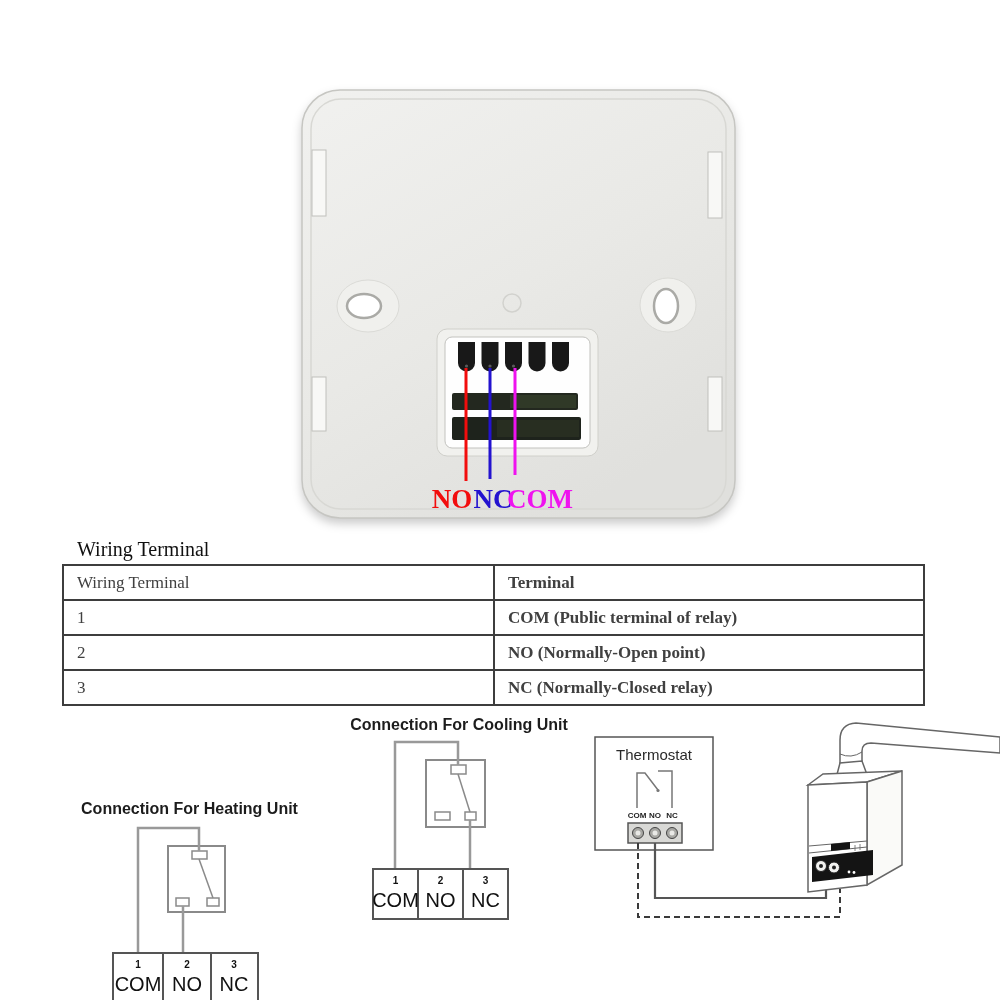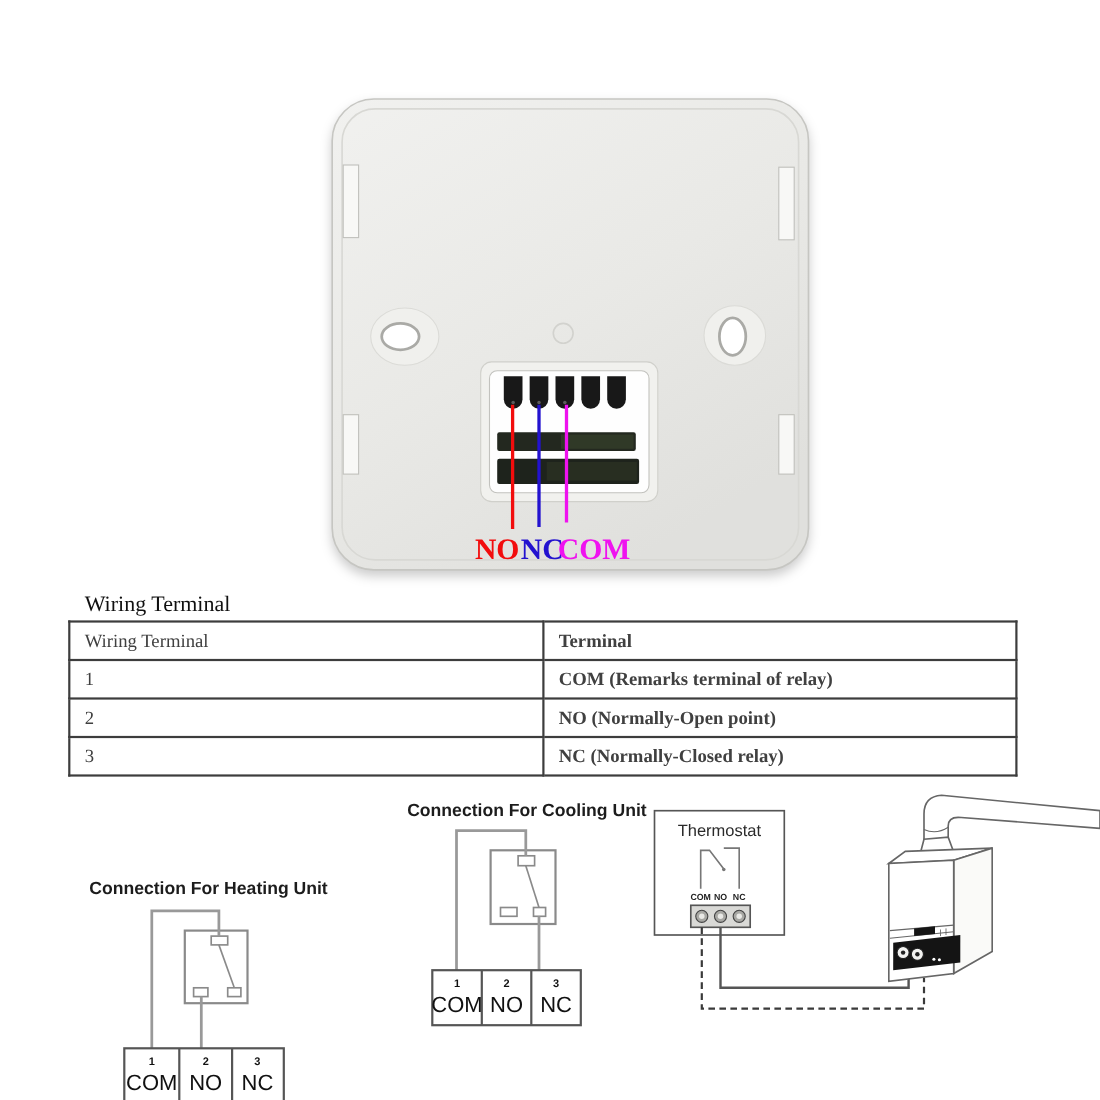--- a/index.html
+++ b/index.html
@@ -103,21 +103,21 @@
         <col style="width:431px">
         <col style="width:430px">
       </colgroup>
     <tbody>
         <tr>
       <th>Wiring Terminal</th>
       <th class="bold">Terminal</th>
     </tr>
     <tr>
       <td>1</td>
-      <td class="bold">COM (Remarks terminal of relay)</td>
+      <td class="bold">COM (Public terminal of relay)</td>
     </tr>
     <tr>
       <td>2</td>
       <td class="bold">NO (Normally-Open point)</td>
     </tr>
     <tr>
       <td>3</td>
       <td class="bold">NC (Normally-Closed relay)</td>
     </tr>
   </tbody>
@@ -144,21 +144,21 @@
           <text class="tnum" x="125" y="147">2</text>
           <text class="tnum" x="172" y="147">3</text>
           <text class="tlabel" x="76" y="170">COM</text>
           <text class="tlabel" x="125" y="170">NO</text>
           <text class="tlabel" x="172" y="170">NC</text>
         </g>
       </g>
     </svg>
   </div>
 
-  <div class="diagram" style="left:348px;top:716px;width:262px;margin-top:13px;">
+  <div class="diagram" style="left:328px;top:716px;width:262px;">
     <div class="diagram-title">Connection For Cooling Unit</div>
     <svg width="262" height="195" viewBox="0 0 262 195">
       <g stroke="#8a8a8a" fill="#ffffff" stroke-width="2">
         <rect x="98" y="23" width="59" height="67"></rect>
         <rect x="123" y="28" width="15" height="9" stroke-width="1.5"></rect>
         <rect x="107" y="75" width="15" height="8" stroke-width="1.5"></rect>
         <rect x="137" y="75" width="11" height="8" stroke-width="1.5"></rect>
       </g>
       <line x1="130" y1="37" x2="142" y2="75" stroke="#8a8a8a" stroke-width="1.5"></line>
       <path d="M67,132 V5 H130 V28" fill="none" stroke="#999" stroke-width="2.5"></path>

